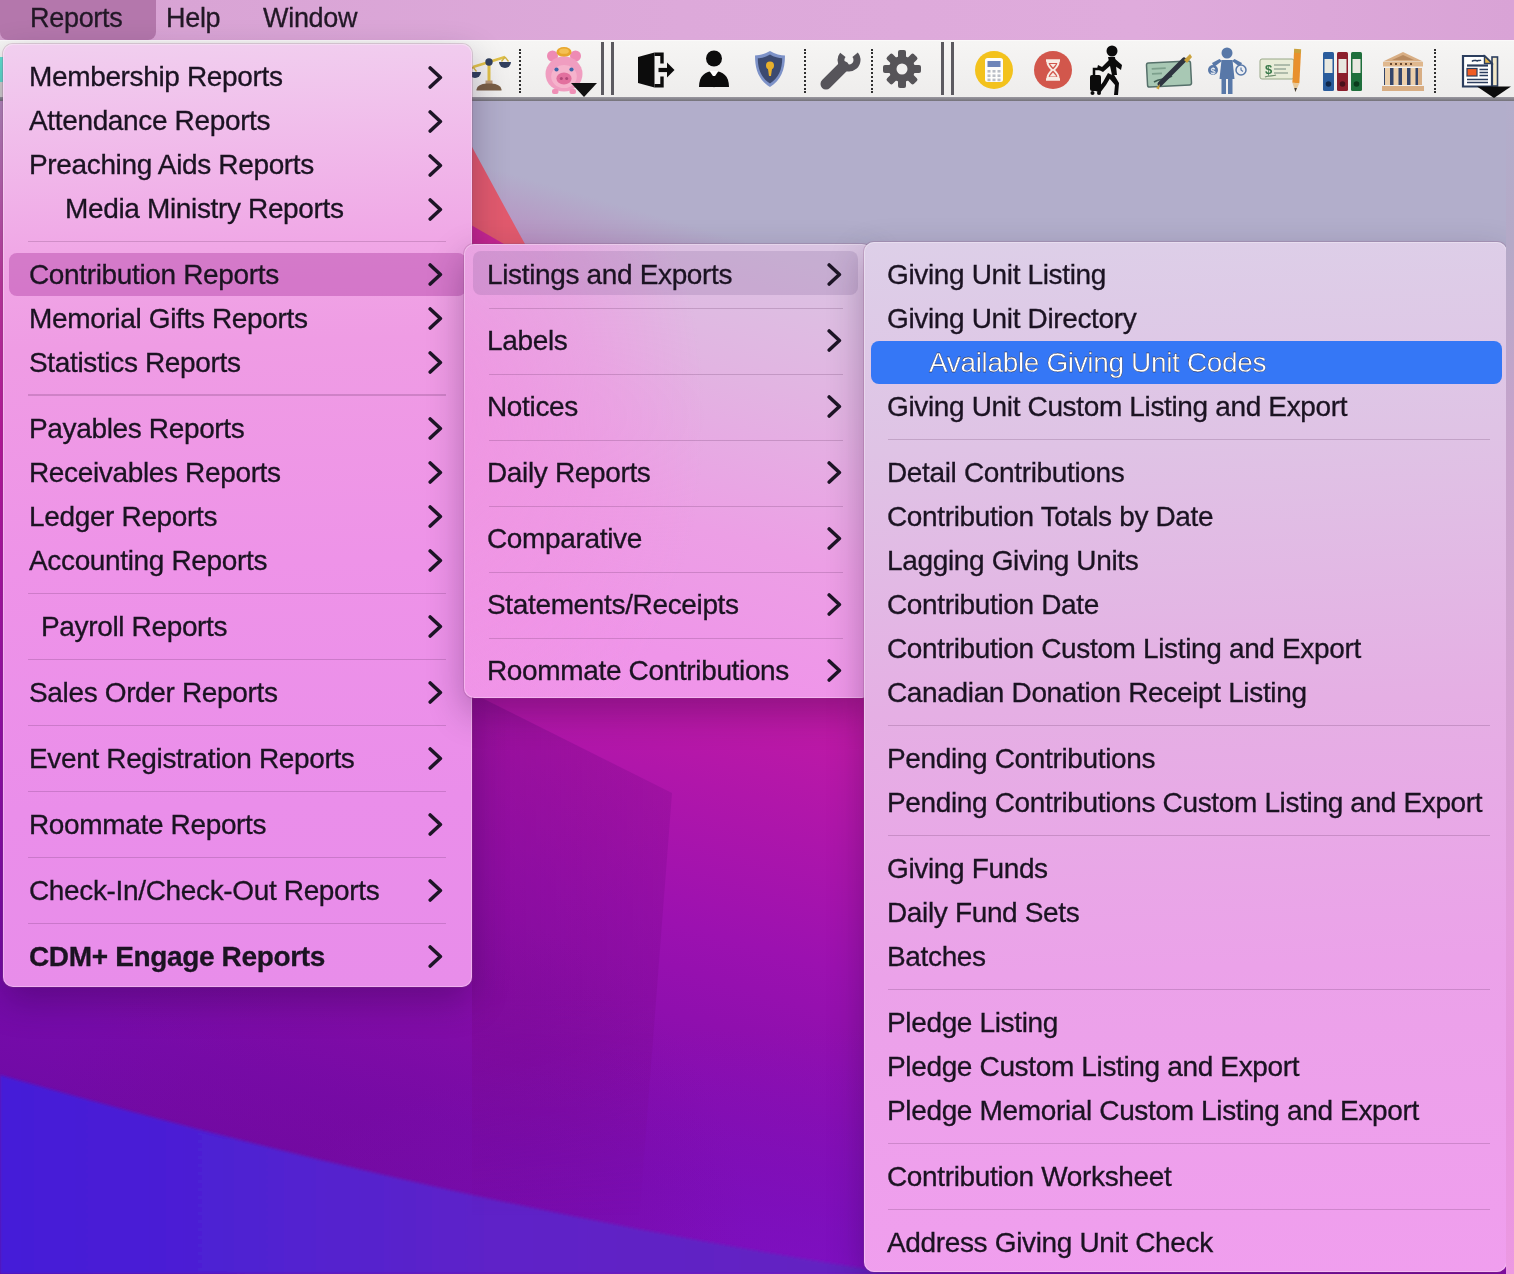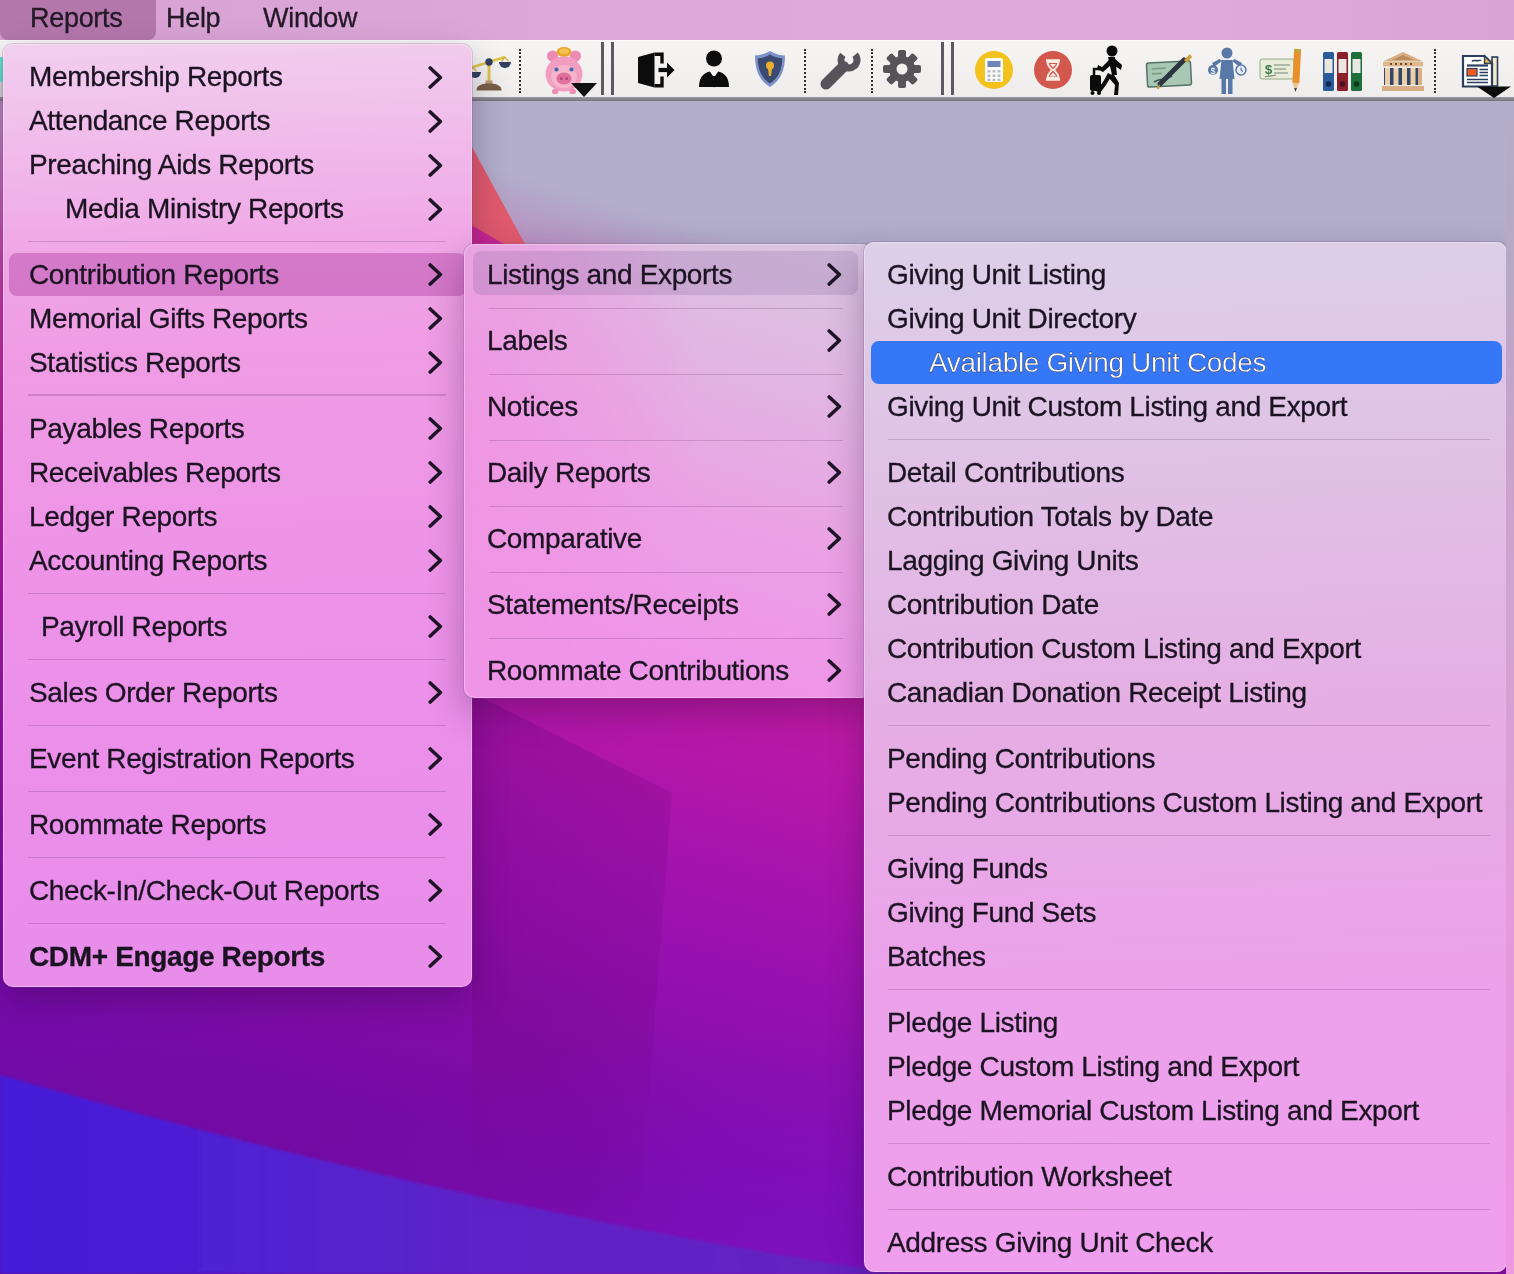--- a/index.html
+++ b/index.html
@@ -413,21 +413,21 @@
 <div class="mi" style="left:887px;top:494.5px;">Contribution Totals by Date</div>
 <div class="mi" style="left:887px;top:538.5px;">Lagging Giving Units</div>
 <div class="mi" style="left:887px;top:582.5px;">Contribution Date</div>
 <div class="mi" style="left:887px;top:626.5px;">Contribution Custom Listing and Export</div>
 <div class="mi" style="left:887px;top:670.5px;">Canadian Donation Receipt Listing</div>
 <div class="sep" style="left:888px;top:724.5px;width:602px"></div>
 <div class="mi" style="left:887px;top:736.5px;">Pending Contributions</div>
 <div class="mi" style="left:887px;top:780.5px;">Pending Contributions Custom Listing and Export</div>
 <div class="sep" style="left:888px;top:834.5px;width:602px"></div>
 <div class="mi" style="left:887px;top:846.5px;">Giving Funds</div>
-<div class="mi" style="left:887px;top:890.5px;">Giving Fund Sets</div>
+<div class="mi" style="left:887px;top:890.5px;">Daily Fund Sets</div>
 <div class="mi" style="left:887px;top:934.5px;">Batches</div>
 <div class="sep" style="left:888px;top:988.5px;width:602px"></div>
 <div class="mi" style="left:887px;top:1000.5px;">Pledge Listing</div>
 <div class="mi" style="left:887px;top:1044.5px;">Pledge Custom Listing and Export</div>
 <div class="mi" style="left:887px;top:1088.5px;">Pledge Memorial Custom Listing and Export</div>
 <div class="sep" style="left:888px;top:1142.5px;width:602px"></div>
 <div class="mi" style="left:887px;top:1154.5px;">Contribution Worksheet</div>
 <div class="sep" style="left:888px;top:1208.5px;width:602px"></div>
 <div class="mi" style="left:887px;top:1220.5px;">Address Giving Unit Check</div>
 </div>

